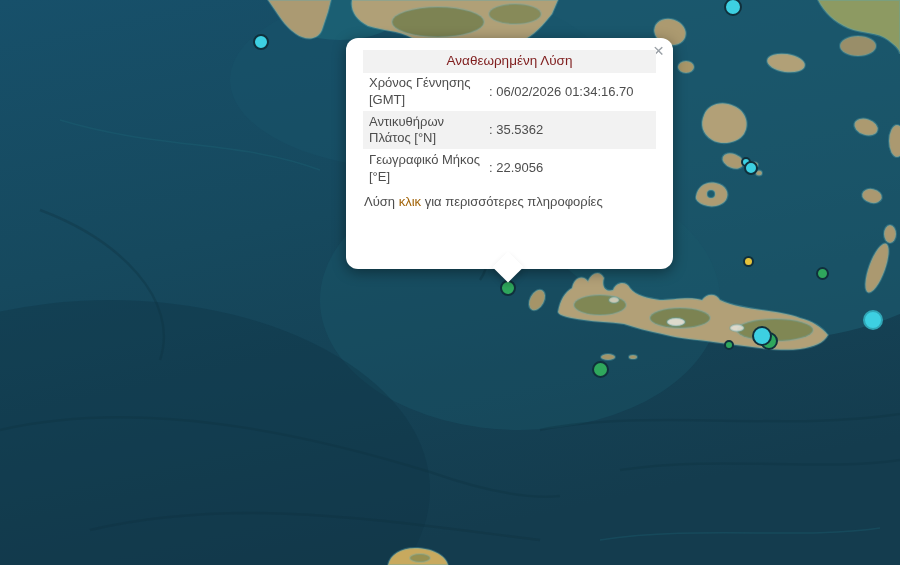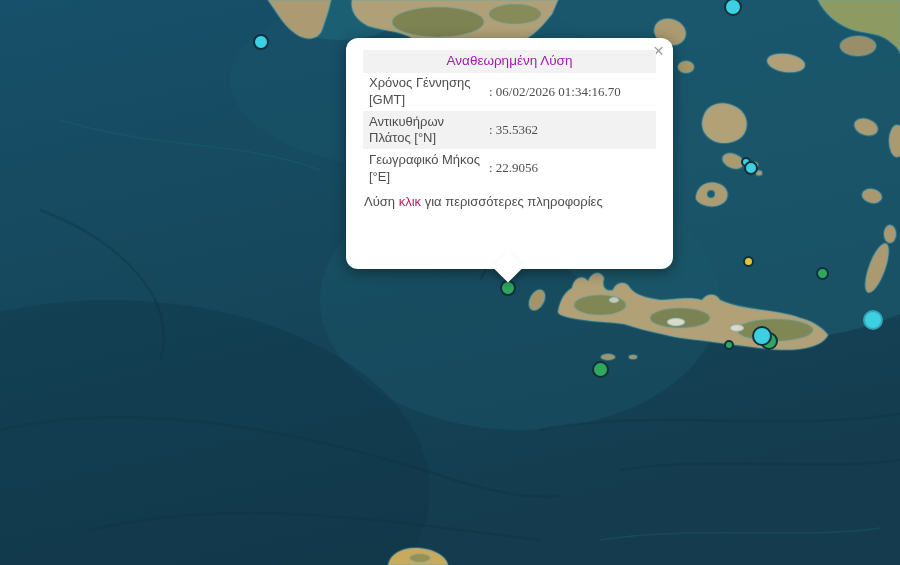--- a/index.html
+++ b/index.html
@@ -18,29 +18,29 @@
   .popup { position:absolute; left:346px; top:38px; width:327px; height:231px;
     background:#fff; border-radius:12px; z-index:10;
     box-shadow:0 3px 14px rgba(0,0,0,0.4); }
   .popup-tail { position:absolute; left:151px; bottom:-9px; width:22px; height:22px;
     background:#fff; transform:rotate(45deg); z-index:9;
     box-shadow:3px 3px 6px rgba(0,0,0,0.18); }
   .popup-close { position:absolute; top:3px; right:9px; font-size:19px; line-height:19px;
     color:#9aa0a6; cursor:pointer; font-weight:400; }
   .popup-content { position:relative; margin:12px 17px 0 17px; z-index:11; }
   .p-table { width:293px; border-collapse:collapse; }
-  .p-title { background:#f2f2f2; color:#a21caf; text-align:center; font-size:13.5px;
+  .p-title { background:#f2f2f2; color:#7f1d1d; text-align:center; font-size:13.5px;
     padding:3px 4px; line-height:1.25; }
   .p-row .lbl, .p-row .val { font-size:13px; color:#4d4d4d; vertical-align:middle;
     padding:2.5px 0 2.5px 6px; line-height:1.28; }
   .p-row .lbl { width:122px; }
-  .p-row .val { padding-left:4px;font-family:Liberation Serif, serif; }
+  .p-row .val { padding-left:4px; }
   .p-row:nth-child(odd) .lbl, .p-row:nth-child(odd) .val { background:#f2f2f2; }
   .p-footer { font-size:13px; color:#4d4d4d; padding:6px 0 0 1px; line-height:1.3; }
-  .p-footer a { color:#be185d; text-decoration:none; cursor:pointer; }
+  .p-footer a { color:#a16207; text-decoration:none; cursor:pointer; }
 </style>
 </head>
 <body>
 
 <div class="viewport">
 
   <svg class="map-svg" width="900" height="565" viewBox="0 0 900 565">
     <defs>
       <linearGradient id="sea" x1="0" y1="0" x2="0.35" y2="1">
         <stop offset="0" stop-color="#17506a"></stop>

